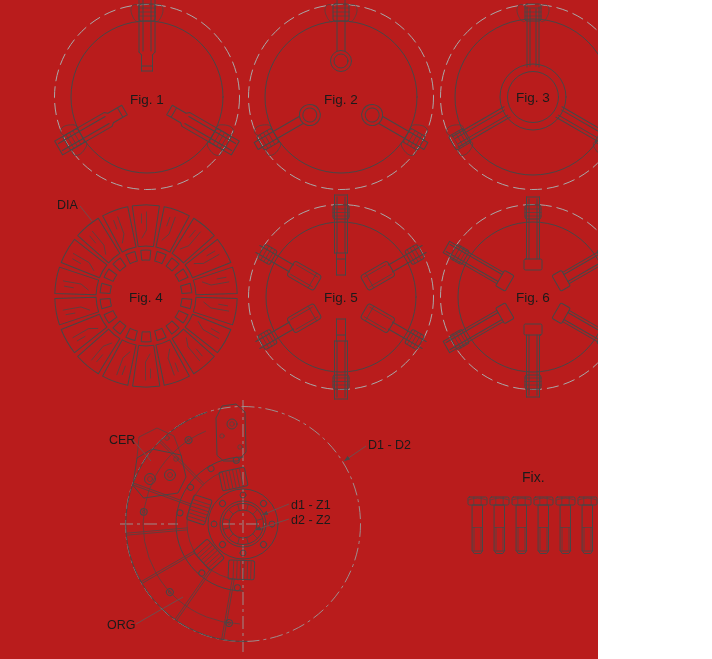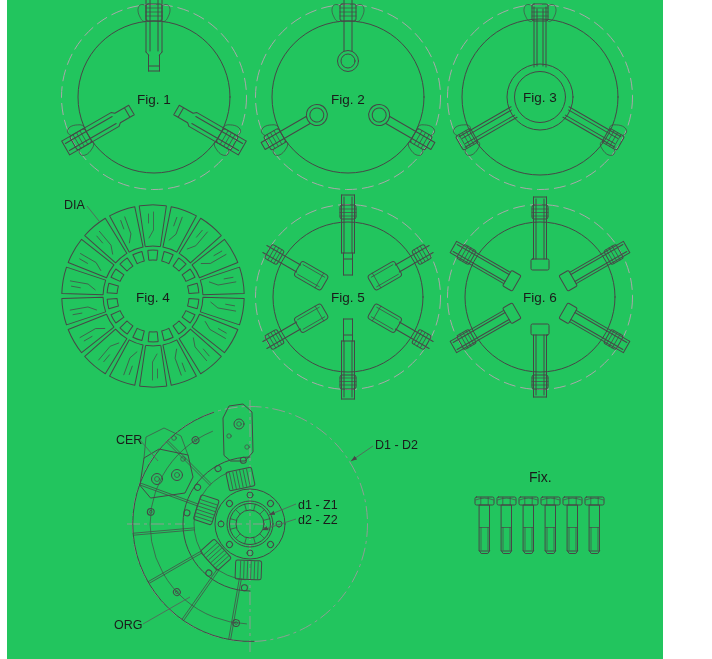--- a/index.html
+++ b/index.html
@@ -1,17 +1,17 @@
 <!DOCTYPE html>
 <html><head>
 <meta charset="utf-8">
 <style>
   html,body{margin:0;padding:0;background:#ffffff;}
-  .canvas{position:relative;width:656px;height:659px;background:#22c55e;overflow:hidden;
-          font-family:"Liberation Sans",sans-serif;margin-left:7px;}
+  .canvas{position:relative;width:598px;height:659px;background:#b91c1c;overflow:hidden;
+          font-family:"Liberation Sans",sans-serif;}
   svg{display:block}
   .ln{fill:none;stroke:#474747;stroke-width:1;stroke-linecap:round;stroke-linejoin:round}
   .t{stroke-width:.7}
   .dash{fill:none;stroke:#a9a9a9;stroke-width:1;stroke-dasharray:12 5}
   .cl{fill:none;stroke:#9a9a9a;stroke-width:.9;stroke-dasharray:13 4 3 4}
   .ldr{fill:none;stroke:#5a5a5a;stroke-width:.8}
   .lbl{font:12.5px "Liberation Sans",sans-serif;fill:#1b1b1b}
   .figlbl{font:13.5px "Liberation Sans",sans-serif;fill:#1b1b1b;text-anchor:middle}
   .fixlbl{font:14px "Liberation Sans",sans-serif;fill:#1b1b1b}
 </style>

